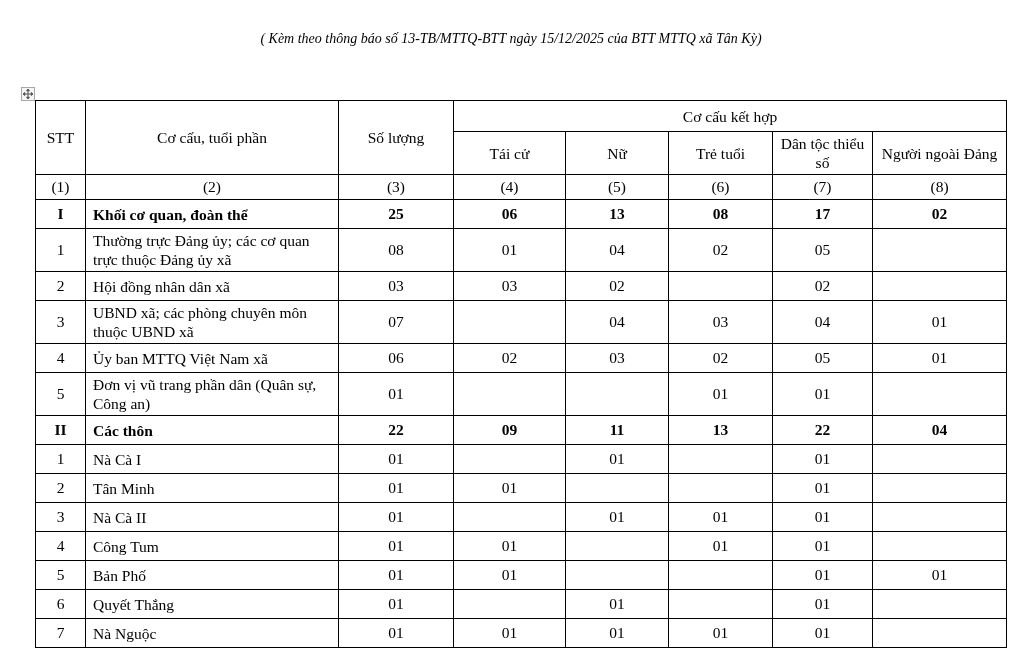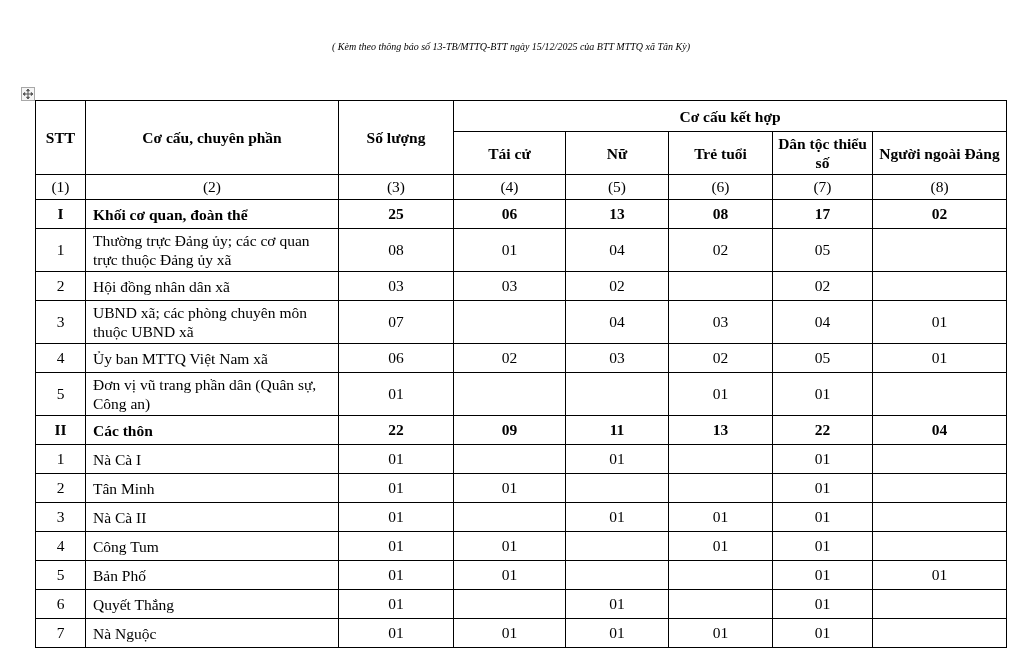--- a/index.html
+++ b/index.html
@@ -7,21 +7,21 @@
   body {
     width: 1022px; height: 665px;
     background: #ffffff;
     color: #000;
     font-family: "Liberation Serif", "DejaVu Serif", serif;
     position: relative;
     overflow: hidden;
   }
   .doc-title { text-align: center; padding-top: 21px; }
   .title-line { font-weight: bold; font-size: 15.5px; line-height: 18px; letter-spacing: 0.2px; }
-  .subtitle-line { font-style: italic; font-weight: normal; font-size: 10px; line-height: 20px; margin-top: 16px; }
+  .subtitle-line { font-style: italic; font-weight: normal; font-size: 14px; line-height: 20px; margin-top: 8px; }
 
   .table-handle {
     position: absolute; left: 21px; top: 87px;
     width: 14px; height: 14px;
     border: 1px solid #a8a8a8; background: #f5f5f5;
     display: flex; align-items: center; justify-content: center;
   }
   .table-handle svg { display: block; }
 
   table.main {
@@ -29,21 +29,21 @@
     width: 971px;
     border-collapse: collapse; table-layout: fixed;
   }
   th, td {
     border: 1px solid #000;
     padding: 2px 4px;
     font-size: 15.5px;
     vertical-align: middle;
     overflow: hidden;
   }
-  thead th { font-weight: bold; text-align: center; line-height: 19px; margin-top: 6px; }
+  thead th { font-weight: normal; text-align: center; line-height: 19px; margin-top: 6px; }
   thead tr.hdr-top { height: 31px; }
   thead tr.hdr-sub { height: 41px; }
   thead tr.num-row { height: 25px; }
   .num-row td { text-align: center; font-weight: normal; }
 
   tbody tr { height: 29px; }
   td.c-stt { text-align: center; }
   td.c-name { text-align: left; padding-left: 7px; line-height: 19px; }
   td.c-num { text-align: center; }
   tr.section-row td { font-weight: bold; }
@@ -75,21 +75,21 @@
     <col style="width:115px">
     <col style="width:112px">
     <col style="width:103px">
     <col style="width:104px">
     <col style="width:100px">
     <col style="width:134px">
   </colgroup>
   <thead>
     <tr class="hdr-top">
       <th rowspan="2">STT</th>
-      <th rowspan="2">Cơ cấu, chuyên phần</th>
+      <th rowspan="2">Cơ cấu, tuổi phần</th>
       <th rowspan="2">Số lượng</th>
       <th colspan="5">Cơ cấu kết hợp</th>
     </tr>
     <tr class="hdr-sub">
       <th>Tái cử</th>
       <th>Nữ</th>
       <th>Trẻ tuổi</th>
       <th>Dân tộc thiểu số</th>
       <th>Người ngoài Đảng</th>
     </tr>

